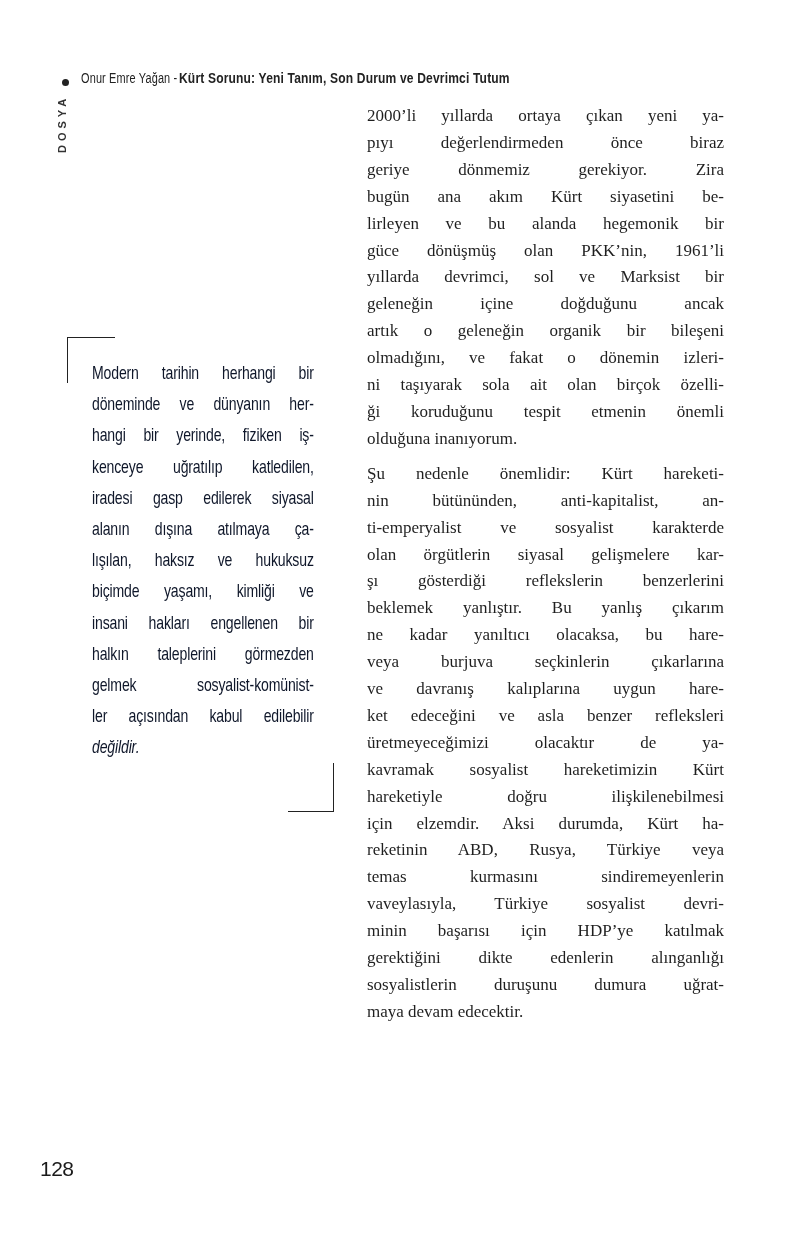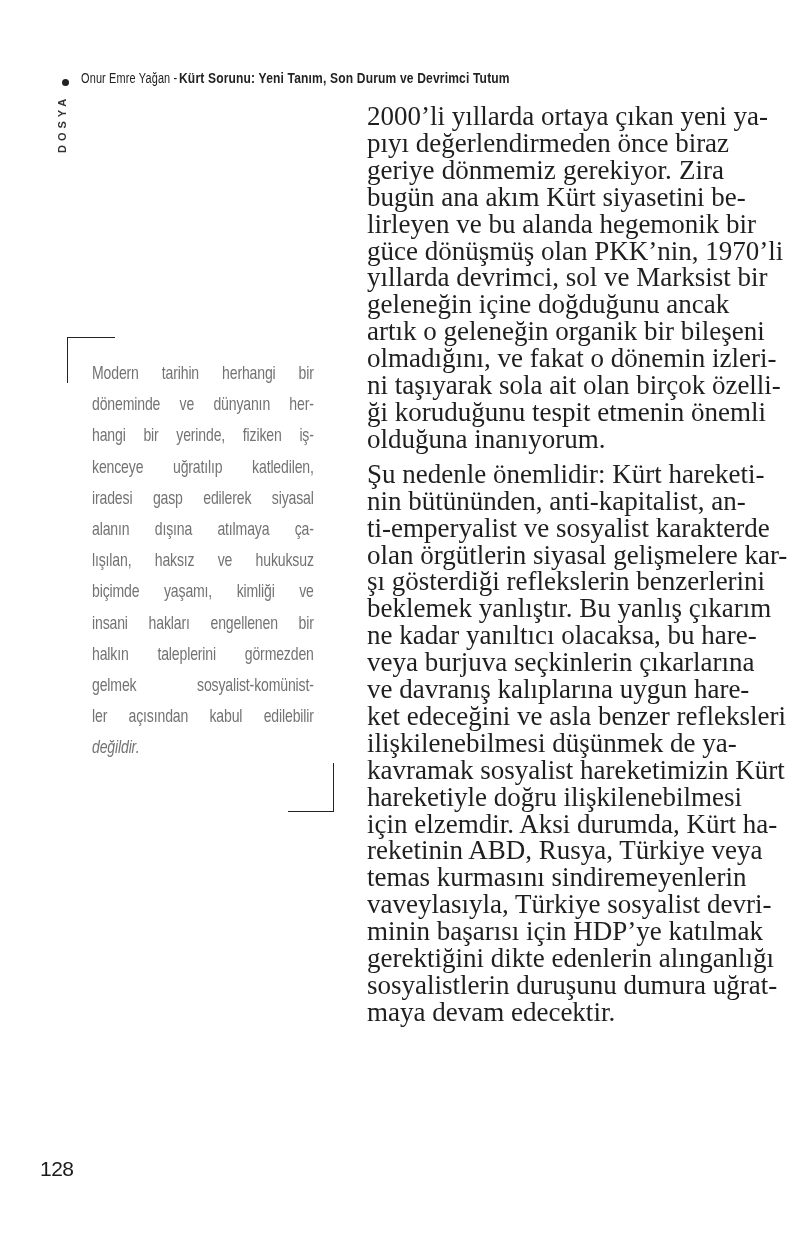--- a/index.html
+++ b/index.html
@@ -25,33 +25,33 @@
     }
     .section-label {
       position: absolute; left: 56px; top: 92px; width: 16px; height: 64px;
       font-family: "Liberation Sans", sans-serif; font-weight: bold; font-size: 11px; letter-spacing: 4px;
       writing-mode: vertical-rl; transform: rotate(180deg);
       color: #333; text-align: center;
     }
     .pull-quote {
       position: absolute; left: 92px; top: 357px; width: 222px;
       font-family: "Liberation Sans", sans-serif; font-size: 19px; line-height: 31.2px;
-      color: #737373; text-align: justify; letter-spacing: -0.2px;
+      color: #0f172a; text-align: justify; letter-spacing: -0.2px;
     }
     .pull-quote .line { display: block; white-space: nowrap; text-align-last: justify; text-align: justify; }
     .pull-quote .line.last { text-align-last: left; font-style: italic; }
     .pull-quote .line span { display: inline-block; transform: scaleX(0.74); transform-origin: left; width: 135%; text-align: justify; text-align-last: justify; }
     .pull-quote .line.last span { text-align-last: left; }
     .bracket-tl-h { position: absolute; left: 67px; top: 337px; width: 48px; height: 1px; background: #222; }
     .bracket-tl-v { position: absolute; left: 67px; top: 337px; width: 1px; height: 46px; background: #222; }
     .bracket-br-v { position: absolute; left: 333px; top: 763px; width: 1px; height: 49px; background: #222; }
     .bracket-br-h { position: absolute; left: 288px; top: 811px; width: 46px; height: 1px; background: #222; }
     .body-text {
       position: absolute; left: 367px; top: 103px; width: 357px;
-      font-family: "Liberation Serif", serif; font-size: 27px; line-height: 26.9px; color: #1f1f1f;
+      font-family: "Liberation Serif", serif; font-size: 17px; line-height: 26.9px; color: #1f1f1f;
     }
     .body-text p { margin: 0 0 8px 0; }
     .body-text .line { display: block; text-align: justify; text-align-last: justify; white-space: nowrap; }
     .body-text .line.last { text-align-last: left; }
     .page-number {
       position: absolute; left: 40px; top: 1157px;
       font-family: "Liberation Sans", sans-serif; font-size: 21px; color: #1a1a1a; letter-spacing: -0.5px;
     }
   </style>
 </head>
@@ -87,41 +87,41 @@
 <div class="bracket-br-v"></div>
 <div class="bracket-br-h"></div>
 
 <div class="body-text" id="body-text">
     <p>
       <span class="line">2000’li yıllarda ortaya çıkan yeni ya-</span>
       <span class="line">pıyı değerlendirmeden önce biraz</span>
       <span class="line">geriye dönmemiz gerekiyor. Zira</span>
       <span class="line">bugün ana akım Kürt siyasetini be-</span>
       <span class="line">lirleyen ve bu alanda hegemonik bir</span>
-      <span class="line">güce dönüşmüş olan PKK’nin, 1970’li</span>
+      <span class="line">güce dönüşmüş olan PKK’nin, 1961’li</span>
       <span class="line">yıllarda devrimci, sol ve Marksist bir</span>
       <span class="line">geleneğin içine doğduğunu ancak</span>
       <span class="line">artık o geleneğin organik bir bileşeni</span>
       <span class="line">olmadığını, ve fakat o dönemin izleri-</span>
       <span class="line">ni taşıyarak sola ait olan birçok özelli-</span>
       <span class="line">ği koruduğunu tespit etmenin önemli</span>
       <span class="line last">olduğuna inanıyorum.</span>
     </p>
     <p>
       <span class="line">Şu nedenle önemlidir: Kürt hareketi-</span>
       <span class="line">nin bütününden, anti-kapitalist, an-</span>
       <span class="line">ti-emperyalist ve sosyalist karakterde</span>
       <span class="line">olan örgütlerin siyasal gelişmelere kar-</span>
       <span class="line">şı gösterdiği reflekslerin benzerlerini</span>
       <span class="line">beklemek yanlıştır. Bu yanlış çıkarım</span>
       <span class="line">ne kadar yanıltıcı olacaksa, bu hare-</span>
       <span class="line">veya burjuva seçkinlerin çıkarlarına</span>
       <span class="line">ve davranış kalıplarına uygun hare-</span>
       <span class="line">ket edeceğini ve asla benzer refleksleri</span>
-      <span class="line">ilişkilenebilmesi düşünmek de ya-</span>
+      <span class="line">üretmeyeceğimizi olacaktır de ya-</span>
       <span class="line">kavramak sosyalist hareketimizin Kürt</span>
       <span class="line">hareketiyle doğru ilişkilenebilmesi</span>
       <span class="line">için elzemdir. Aksi durumda, Kürt ha-</span>
       <span class="line">reketinin ABD, Rusya, Türkiye veya</span>
       <span class="line">temas kurmasını sindiremeyenlerin</span>
       <span class="line">vaveylasıyla, Türkiye sosyalist devri-</span>
       <span class="line">minin başarısı için HDP’ye katılmak</span>
       <span class="line">gerektiğini dikte edenlerin alınganlığı</span>
       <span class="line">sosyalistlerin duruşunu dumura uğrat-</span>
       <span class="line last">maya devam edecektir.</span>

